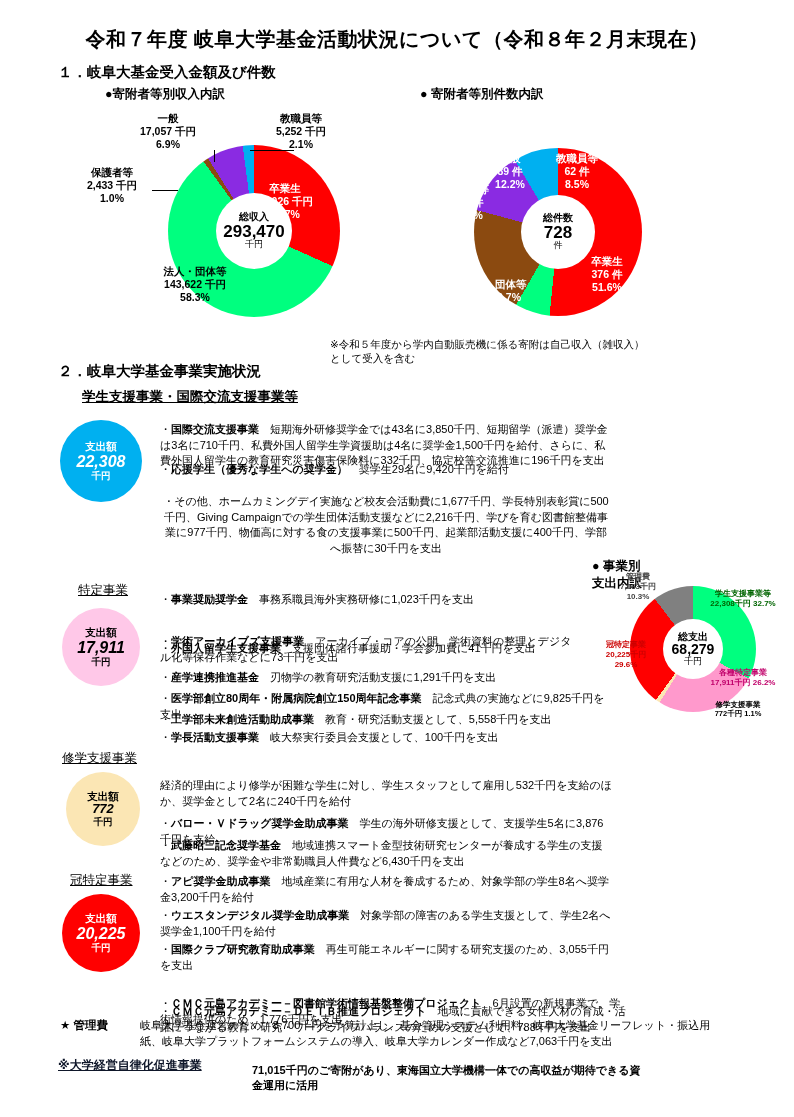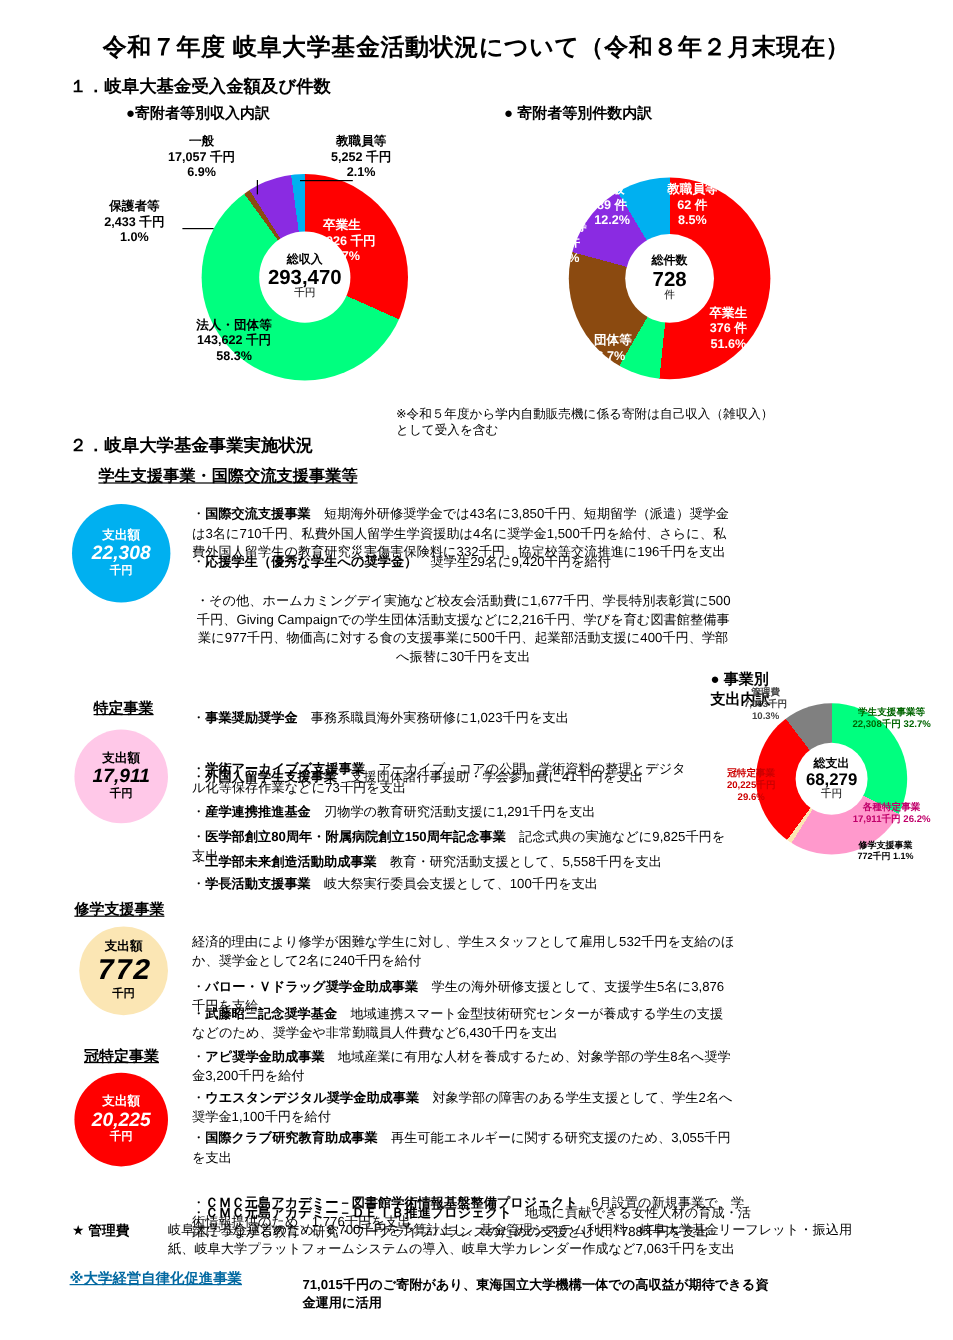--- a/index.html
+++ b/index.html
@@ -48,42 +48,42 @@
   .hole-num{font-size:17px;font-weight:bold;}
   .hole-unit{font-size:9px;}
 
   .plab{position:absolute;font-size:10.5px;line-height:1.25;font-weight:bold;text-align:center;}
   .plab.white{color:#fff;}
   .leader{position:absolute;background:#000;}
 
   
   .bul{position:absolute;font-size:11px;line-height:1.42;}
   .bul b{font-weight:bold;}
-  .lbl-h{position:absolute;font-size:12.5px;font-weight:bold;text-decoration:underline;}
+  .lbl-h{position:absolute;font-size:12.5px;font-weight:normal;text-decoration:underline;}
 
   .badge{
     position:absolute;border-radius:50%;
     display:flex;flex-direction:column;align-items:center;justify-content:center;
     text-align:center;line-height:1.12;
   }
   .badge .b1{font-size:10.5px;font-weight:bold;}
   .badge .b2{font-size:16px;font-weight:bold;font-style:italic;}
   .badge .b3{font-size:9.5px;font-weight:bold;}
 
   .b-blue{background:#00b0f0;color:#fff;}
   .b-pink{background:#ffc8e8;color:#000;}
   .b-cream{background:#fbe6b4;color:#000;}
   .b-red{background:#ff0000;color:#fff;}
 
   .kanri{position:absolute;font-size:11.5px;font-weight:bold;}
   .kanri-txt{position:absolute;font-size:11px;line-height:1.45;}
 
   .foot{
     position:absolute;left:58px;top:1057px;font-size:12px;font-weight:bold;
-    color:#0369a1;
+    color:#0f172a;
   }
   .foot u{text-decoration:underline;}
   .foot-r{position:absolute;left:232px;top:1063px;font-size:11px;font-weight:bold;color:#000;margin-left:20px;}
 </style>
 </head>
 <body>
 
 <div class="page">
 
   <div class="title">令和７年度 岐阜大学基金活動状況について（令和８年２月末現在）</div>
@@ -228,21 +228,21 @@
   <div class="bul" style="left:160px;top:712px;width:450px;">
     ・<b>工学部未来創造活動助成事業</b>　教育・研究活動支援として、5,558千円を支出
   </div>
   <div class="bul" style="left:160px;top:730px;width:450px;">
     ・<b>学長活動支援事業</b>　岐大祭実行委員会支援として、100千円を支出
   </div>
 
   <div class="lbl-h" style="left:62px;top:750px;">修学支援事業</div>
   <div class="badge b-cream" style="left:66px;top:772px;width:74px;height:74px;">
     <span class="b1">支出額</span>
-    <span class="b2" style="font-size:25px;font-family:Liberation Mono, monospace;">772</span>
+    <span class="b2" style="font-size:13px;">772</span>
     <span class="b3">千円</span>
   </div>
   <div class="bul" style="left:160px;top:778px;width:452px;">経済的理由により修学が困難な学生に対し、学生スタッフとして雇用し532千円を支給のほか、奨学金として2名に240千円を給付</div>
 
   <div class="lbl-h" style="left:70px;top:872px;">冠特定事業</div>
   <div class="badge b-red" style="left:62px;top:894px;width:78px;height:78px;">
     <span class="b1">支出額</span>
     <span class="b2">20,225</span>
     <span class="b3">千円</span>
   </div>

